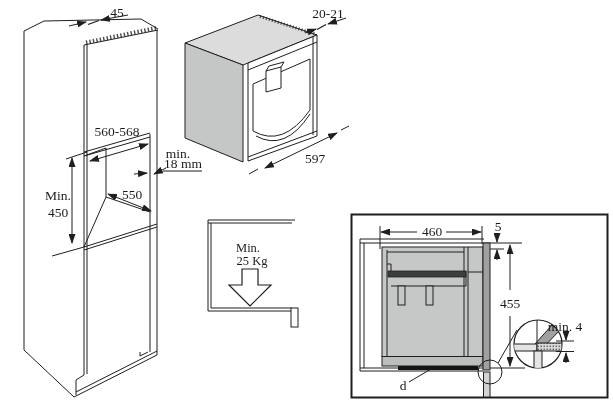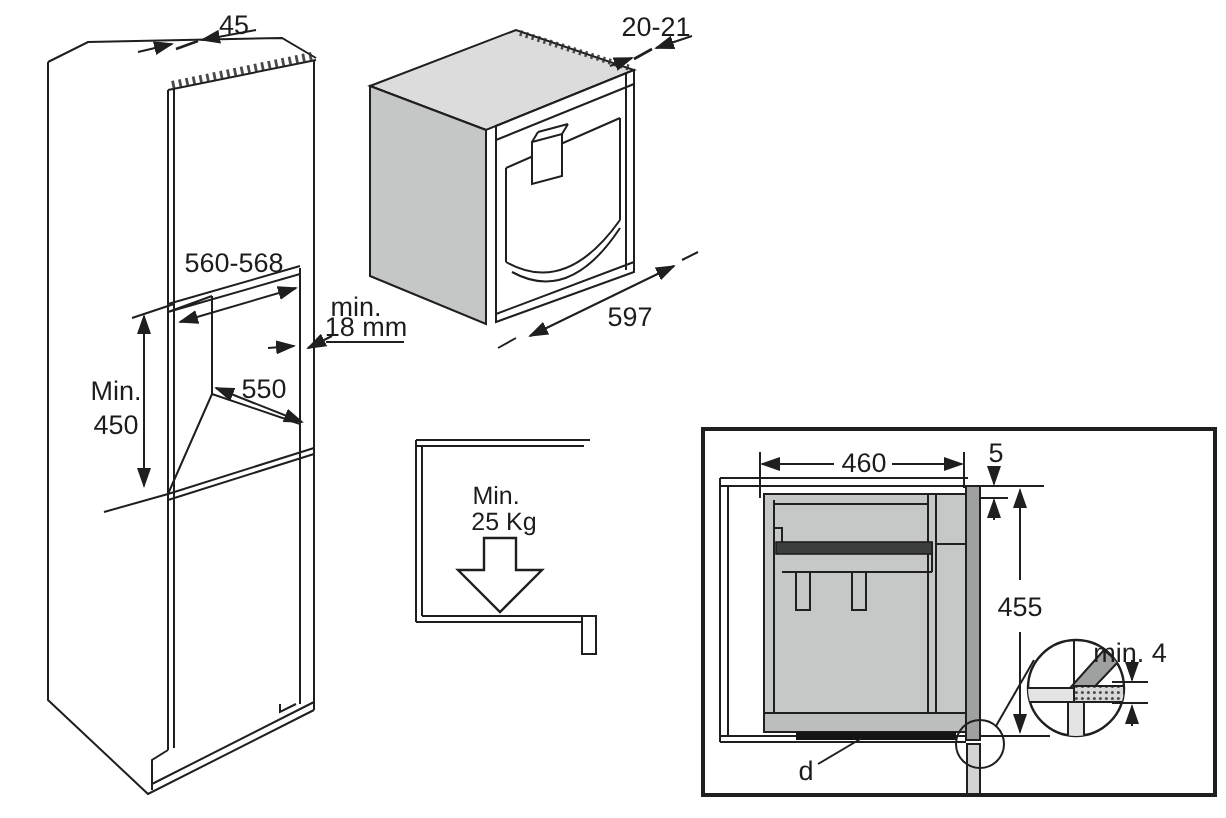--- a/index.html
+++ b/index.html
@@ -1,17 +1,17 @@
 <!DOCTYPE html>
 <html><head>
 <meta charset="utf-8">
 <style>
   html,body{margin:0;padding:0;background:#ffffff;}
   .canvas{position:relative;width:613px;height:409px;background:#ffffff;overflow:hidden;
-          font-family:Liberation Sans, sans-serif;}
+          font-family:Liberation Serif, serif;}
   svg{position:absolute;left:0;top:0;}
   .ln{stroke:#1f1f1f;stroke-width:1;fill:none;stroke-linecap:butt;}
   .ln2{stroke:#1f1f1f;stroke-width:1.3;fill:none;}
   .dim{stroke:#1f1f1f;stroke-width:1;fill:none;}
   .lbl{font-size:13.5px;fill:#1c1c1c;}
   .lbl-s{font-size:12.5px;fill:#1c1c1c;}
   .hatch{stroke:#2a2a2a;stroke-width:4;stroke-dasharray:1.4 2.1;fill:none;opacity:.85;}
   .hatch2{stroke:#2a2a2a;stroke-width:3;stroke-dasharray:1.2 1.9;fill:none;opacity:.85;}
 </style>
 </head>

